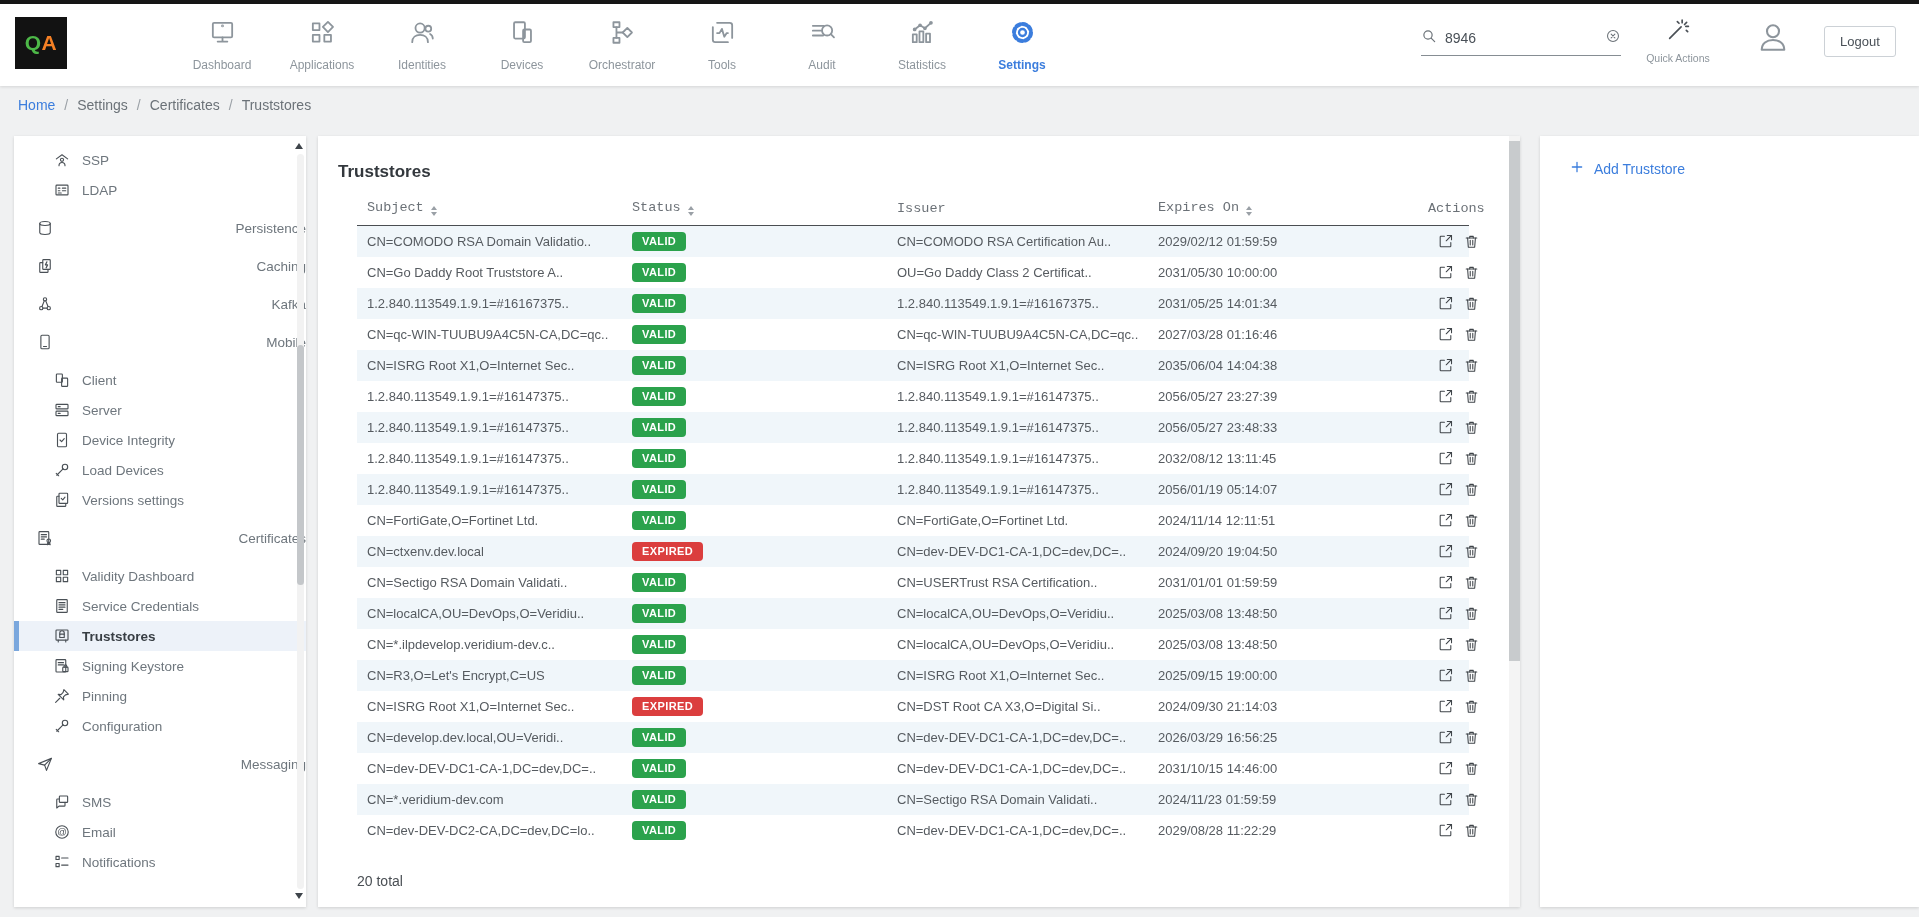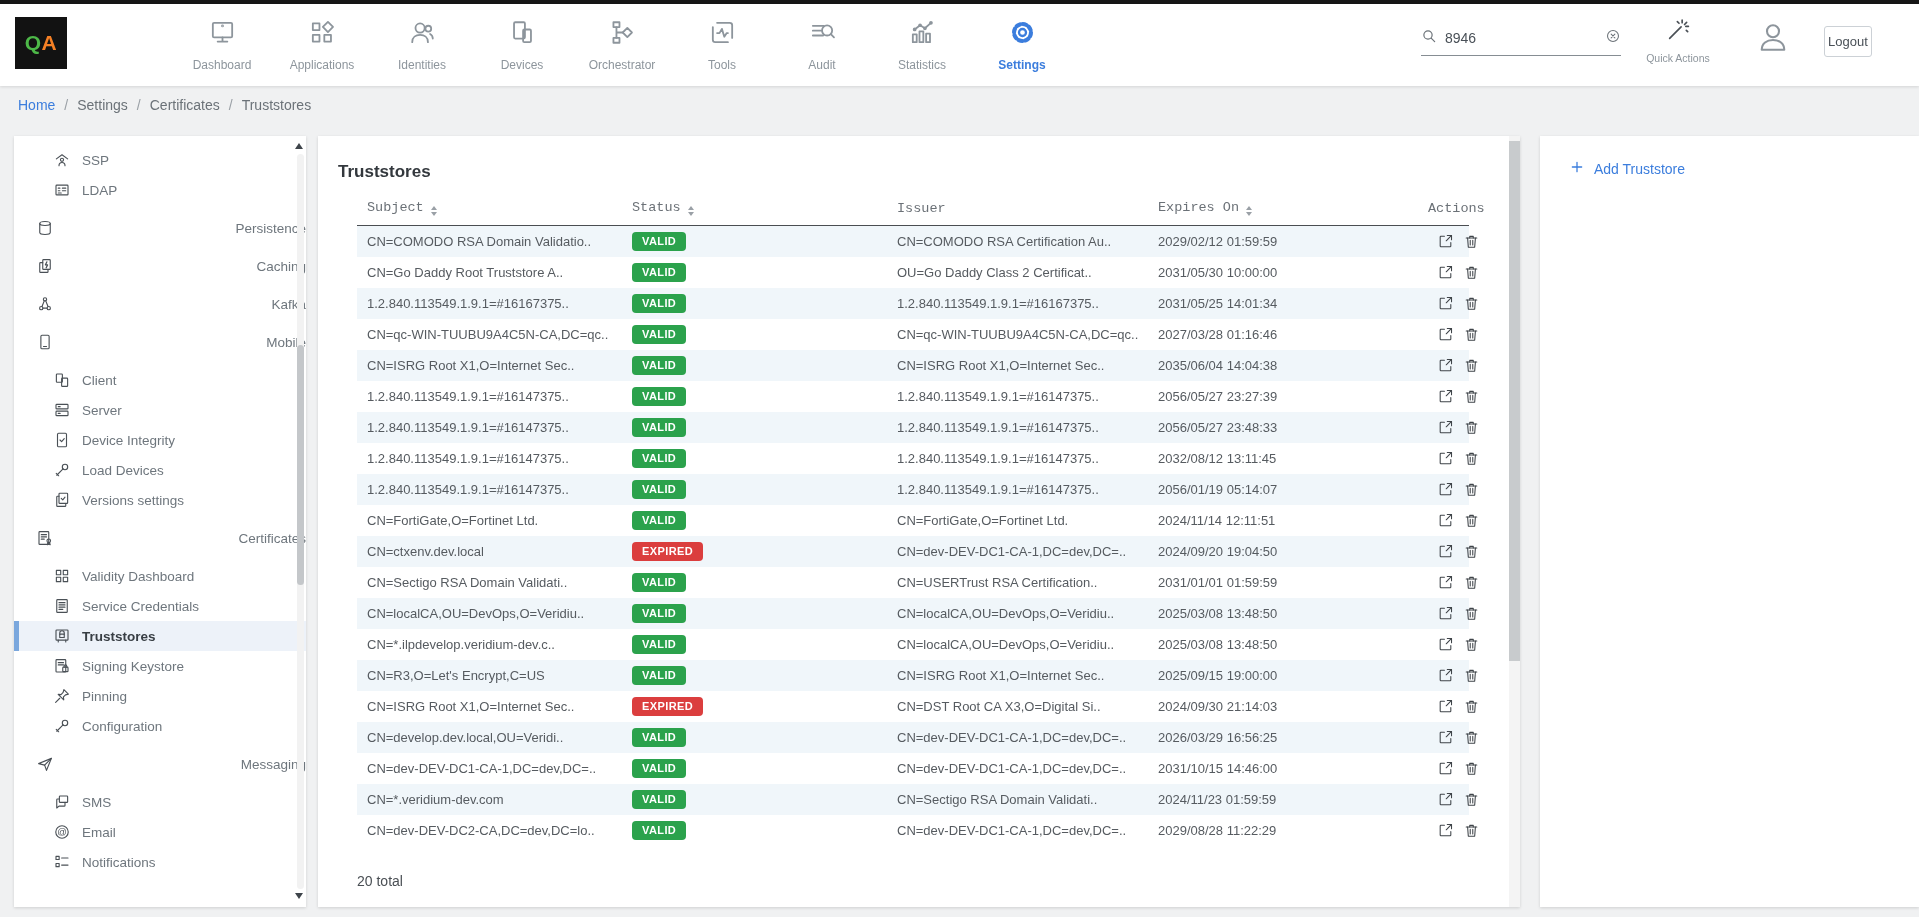--- a/index.html
+++ b/index.html
@@ -26,21 +26,21 @@
   .search input { border:none; outline:none; flex:1; font-size:14px; color:#495057; font-family:inherit; min-width:0; background:transparent; }
   .search .clear { color:#8d959c; cursor:pointer; }
 
   .quick-actions { position:absolute; left:1641px; top:13px; width:74px; display:flex; flex-direction:column; align-items:center; gap:6px; cursor:pointer; }
   .quick-actions svg { width:25px; height:25px; color:#4a5056; }
   .quick-actions .qa-label { font-size:10.5px; color:#8d959c; white-space:nowrap; }
 
   .avatar { position:absolute; left:1755px; top:15px; width:36px; height:36px; color:#8d959c; cursor:pointer; }
   .avatar svg { width:36px; height:36px; }
 
-  .logout-btn { position:absolute; left:1824px; top:22px; width:48px; height:31px; background:#fff;
+  .logout-btn { position:absolute; left:1824px; top:22px; width:72px; height:31px; background:#fff;
                 border:1px solid #ccd1d6; border-radius:3px; font-size:13px; color:#495057; cursor:pointer; font-family:inherit; }
 
   
   .breadcrumb-bar { height:38px; display:flex; align-items:center; padding-left:18px; gap:9px; font-size:14px; color:#6b7278; }
   .breadcrumb-bar .crumb { cursor:pointer; }
   .breadcrumb-bar .crumb.home { color:#3b7ddd; }
   .breadcrumb-bar .sep { color:#9aa0a6; }
 
   
   .content { position:absolute; top:124px; left:0; right:0; bottom:0; }

